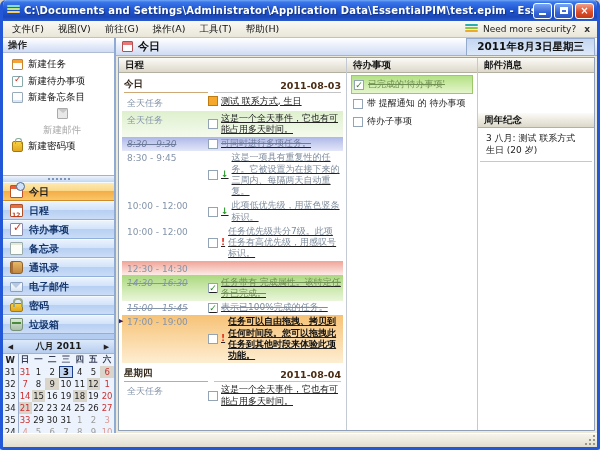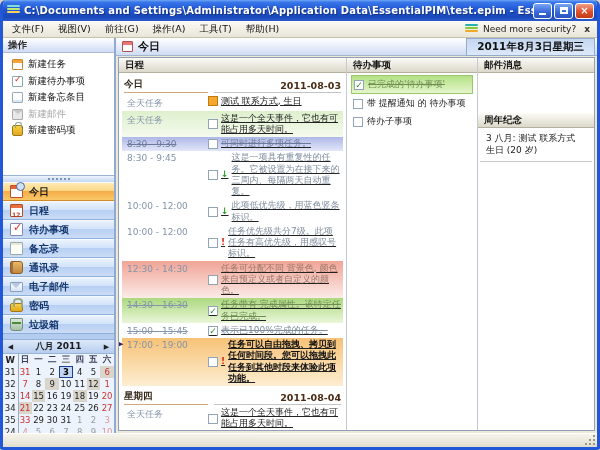--- a/index.html
+++ b/index.html
@@ -37,21 +37,21 @@
   
   .app-body { flex:1; display:flex; overflow:hidden; background:#b4ccf0; }
 
   
   .sidebar { width:113px; flex:0 0 113px; display:flex; flex-direction:column; border-right:2px solid #8fabd4;
              background:linear-gradient(180deg,#cfe0f6,#aac6ee); overflow:hidden; }
   .actions-header { height:15px; flex:0 0 15px; background:linear-gradient(180deg,#ffffff,#cfdcf4); font-size:9.5px; font-weight:bold;
                     color:#2a2a2a; padding:1px 5px; border-bottom:1px solid #b0bcd4; }
   .actions { background:#fff; padding:5px 2px 4px 2px; flex:0 0 122px; display:flex; flex-direction:column; gap:3.5px; }
   .action-item { display:flex; align-items:center; gap:5px; font-size:9.5px; color:#111; padding-left:7px; cursor:default; }
-  .action-item.disabled { color:#a8a8a8; }
+  .action-item.disabled { color:#a8a8a8;flex-direction:column; }
   .ai { width:11px; height:11px; flex:0 0 11px; position:relative; border-radius:1px; }
   .ai-task { background:#fff; border:1px solid #c88430; box-shadow:inset 0 3px 0 #f4a438; }
   .ai-todo { background:#fff; border:1px solid #8aa; }
   .ai-todo::after { content:"✓"; position:absolute; left:1px; top:-3px; color:#d03020; font-size:9px; font-weight:bold; }
   .ai-note { background:#fefefe; border:1px solid #9ab; box-shadow:inset 0 -2px 0 #d8e8f8; }
   .ai-contact { background:linear-gradient(180deg,#f8d898,#e0a850); border:1px solid #b08030; border-radius:2px; }
   .ai-mail { background:#e8e8e8; border:1px solid #aaa; }
   .ai-mail::after { content:""; position:absolute; left:0; top:0; border-left:5px solid transparent; border-right:5px solid transparent; border-top:4px solid #c8c8c8; }
   .ai-pass { background:linear-gradient(180deg,#f8d040,#e0a820); border:1px solid #a07818; border-radius:2px; }
   .ai-pass::after { content:""; position:absolute; left:2px; top:-4px; width:5px; height:5px; border:1.5px solid #8a9; border-bottom:none; border-radius:3px 3px 0 0; }
@@ -127,21 +127,21 @@
   .srow.bold .txt { font-weight:bold; color:#111; }
   .srow.bggreenlight { background:linear-gradient(180deg,#def0cd,#f5faee); }
   .srow.bgblue { background:linear-gradient(180deg,#aeb8e8,#e3e7f9); }
   .srow.bgblue .txt, .srow.bgblue .time { color:#6e7a9a; }
   .srow.bgred { background:linear-gradient(180deg,#f0a496,#fcebe8); }
   .srow.bgred .txt { color:#9c7568; }
   .srow.bggreen { background:linear-gradient(180deg,#abd97e,#eaf6da); }
   .srow.bggreen .txt { color:#6e8e52; }
   .srow.bgorange { background:linear-gradient(180deg,#f7c276,#fdeed2); }
   .struck { text-decoration:line-through; }
-  .time.struck { text-decoration:line-through; }
+  .time.struck { text-decoration:line-through;font-style:italic; }
   .cur-marker { position:absolute; left:-4px; top:1px; color:#3a2060; font-size:7px; }
   .cb { width:10px; height:10px; flex:0 0 10px; border:1px solid #92a4b6; background:#fff; font-size:9px; line-height:8px;
         text-align:center; color:#2d8a2d; font-weight:bold; margin-top:0.5px; }
   .cb.orange { background:#f6a82c; border-color:#bf7a10; }
   .pr { font-weight:bold; font-size:9px; line-height:1.1; flex:0 0 auto; }
   .pr.down { color:#2a9a2a; }
   .pr.excl { color:#e02818; }
 
   .todo-item { display:flex; gap:4px; align-items:center; font-size:9px; color:#222; padding:2px 2px; margin:1px 1px; }
   .todo-item.highlight { background:linear-gradient(180deg,#b4e184,#e5f5cc); border:1px solid #9cc86c; }
@@ -402,24 +402,20 @@
               <div class="srow muted">
                 <span class="time">10:00 - 12:00</span>
                 <span class="rbody">
                   <span class="cb"></span>
                   <span class="pr excl">!</span>
                   <span class="txt">任务优先级共分7级。此项任务有高优先级，用感叹号标识。</span>
                 </span>
               </div>
               <div class="srow bgred">
                 <span class="time">12:30 - 14:30</span>
-                <span class="rbody">
-                  <span class="cb"></span>
-                  <span class="txt">任务可分配不同 背景色, 颜色来自预定义或者自定义的颜色。</span>
-                </span>
               </div>
               <div class="srow bggreen">
                 <span class="time struck">14:30 - 16:30</span>
                 <span class="rbody">
                   <span class="cb">✓</span>
                   <span class="txt struck">任务带有 完成属性。该特定任务已完成。</span>
                 </span>
               </div>
               <div class="srow muted">
                 <span class="time struck">15:00 - 15:45</span>

